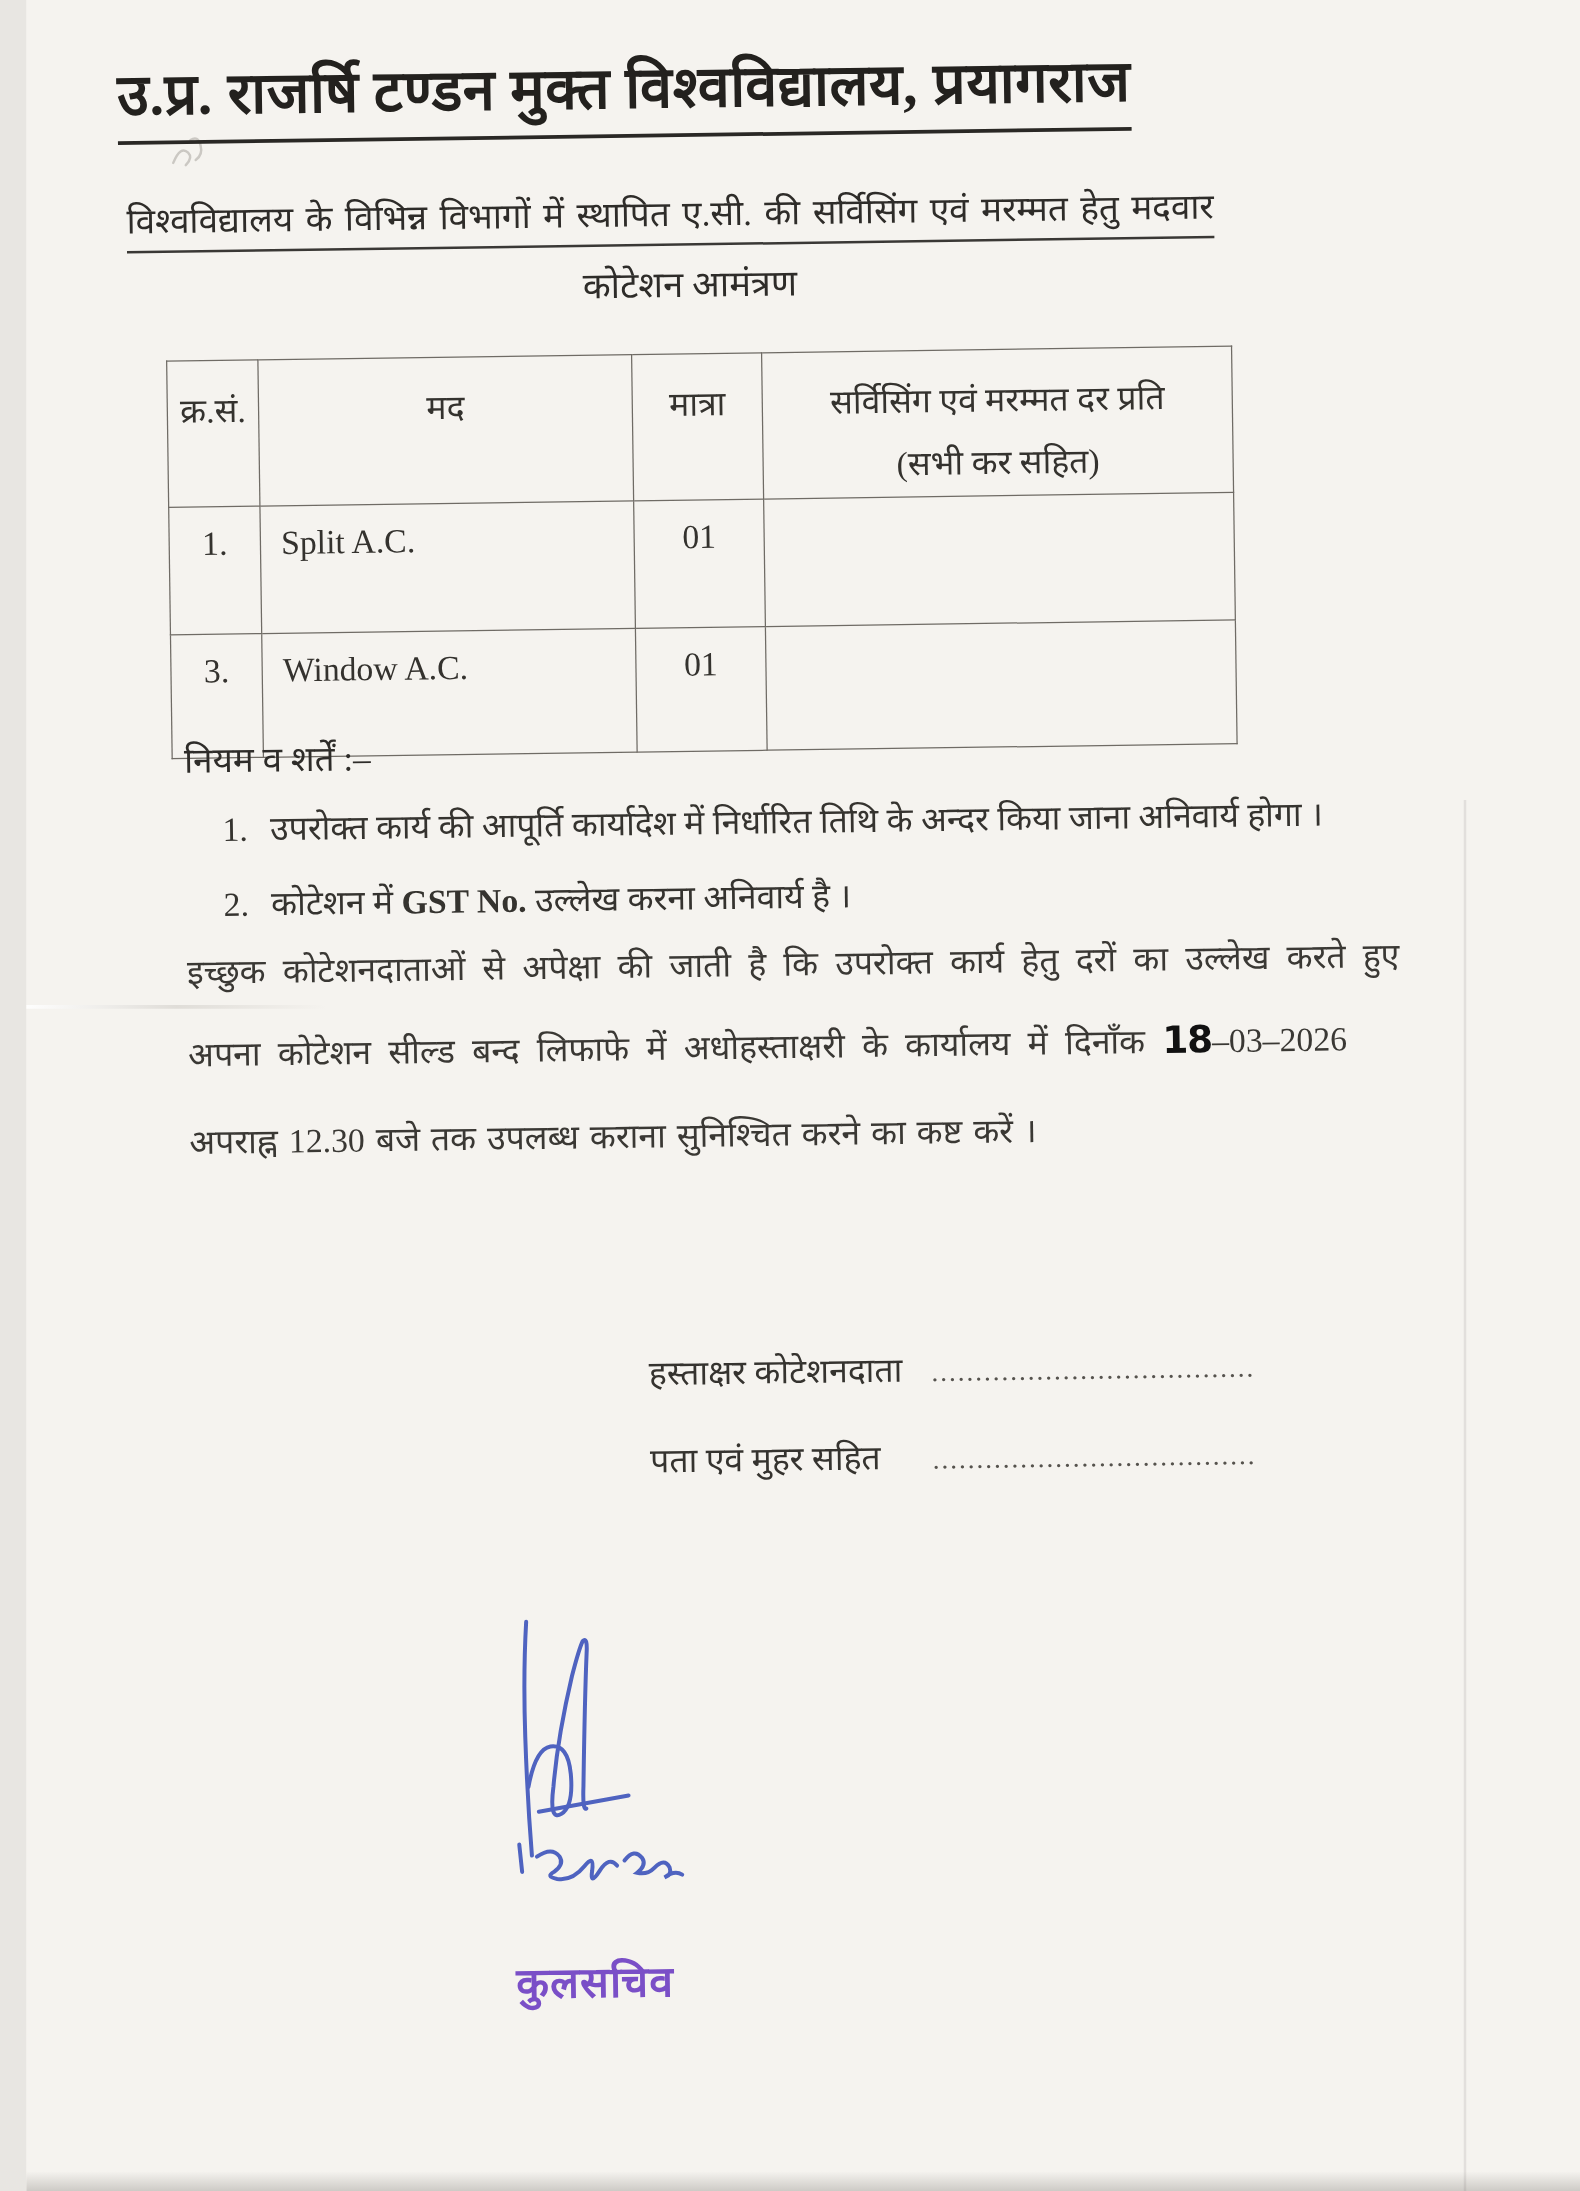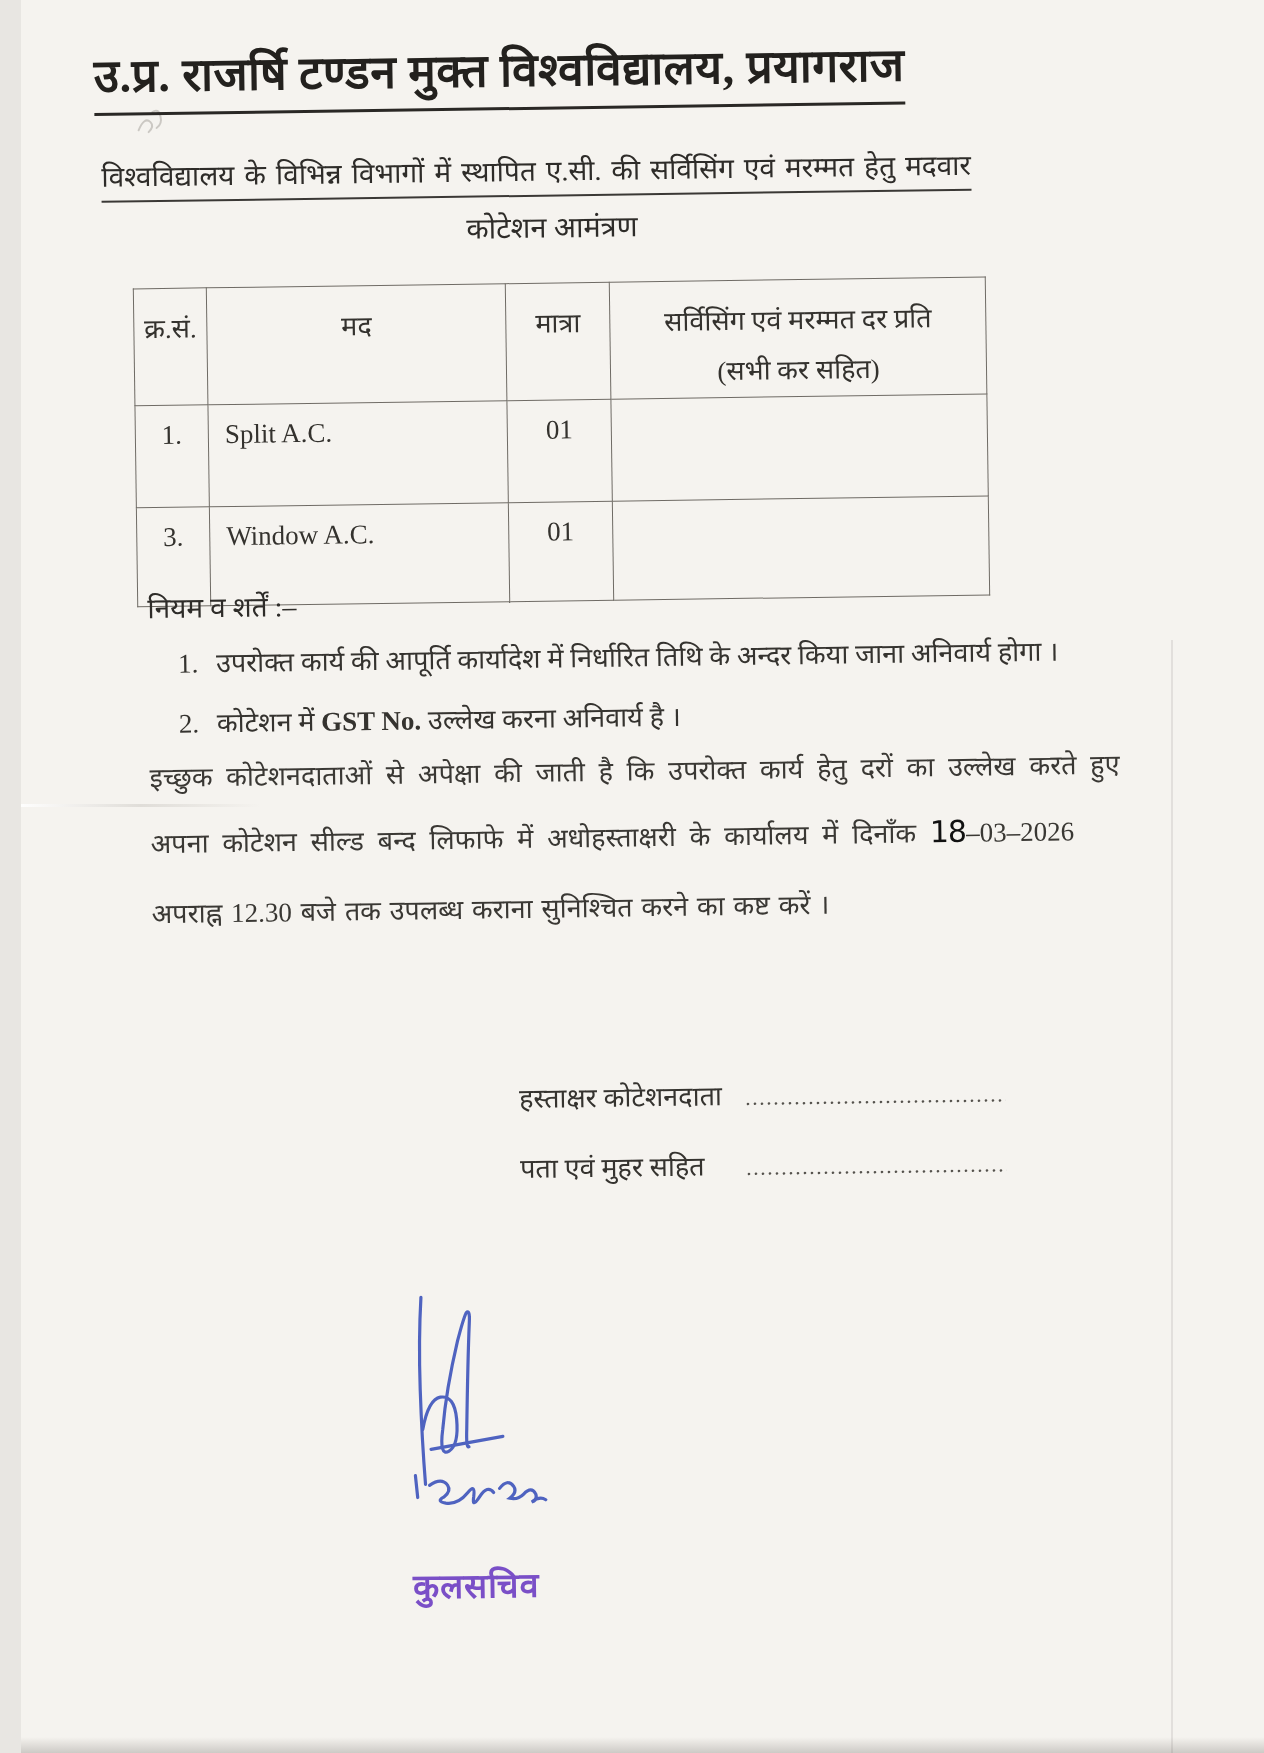--- a/index.html
+++ b/index.html
@@ -81,21 +81,21 @@
   .term1{left:160px;top:646px;}
   .term2{left:160px;top:706px;}
   .gst-bold{font-weight:bold;}
   .closing-line{
     position:absolute;left:130px;font-size:27px;color:#3a3834;white-space:nowrap;
   }
   .closing1{top:760px;word-spacing:7px;}
   .closing2{top:826px;word-spacing:7px;}
   .closing3{top:896px;word-spacing:2px;}
   .hand-date{
-    font-weight:400;font-size:30px;color:#111;
+    font-weight:700;font-size:30px;color:#111;
     font-family:"DejaVu Sans","Liberation Sans",sans-serif;
     letter-spacing:-1px;
   }
   .sig-row{
     position:absolute;left:495px;font-size:27px;color:#35332f;
     display:flex;align-items:baseline;
   }
   .sig-row1{top:1086px;}
   .sig-row2{top:1156px;}
   .sig-row .label{display:inline-block;width:212px;}

